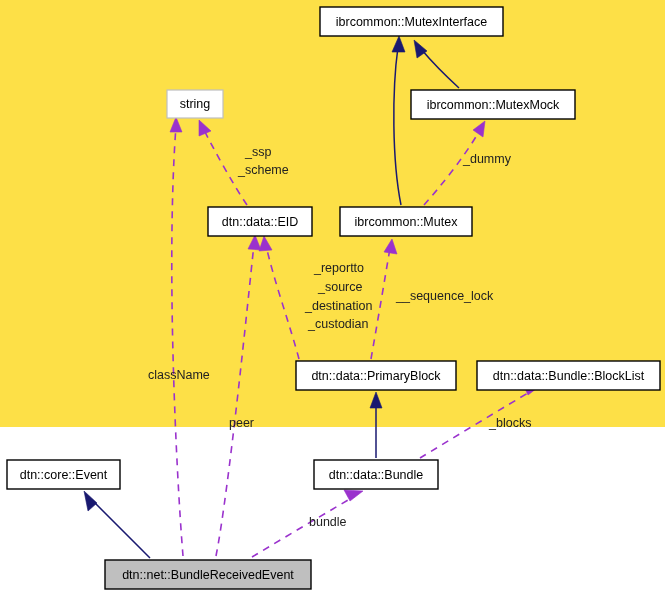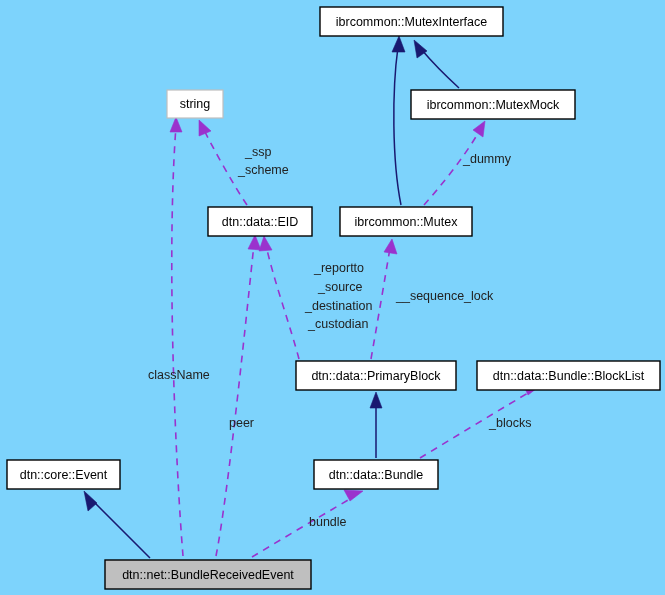--- a/index.html
+++ b/index.html
@@ -9,22 +9,22 @@
   }
   body {
     width: 665px;
     height: 595px;
     font-family: "Liberation Sans", sans-serif;
     overflow: hidden;
   }
   #diagram-root {
     position: relative;
     width: 665px;
-    height: 595px;
-    background: #7dd3fc;
+    height: 427px;
+    background: #fde047;
   }
   svg#graph {
     position: absolute;
     left: 0;
     top: 0;
     width: 665px;
     height: 595px;
   }
   .node-box {
     fill: #ffffff;

